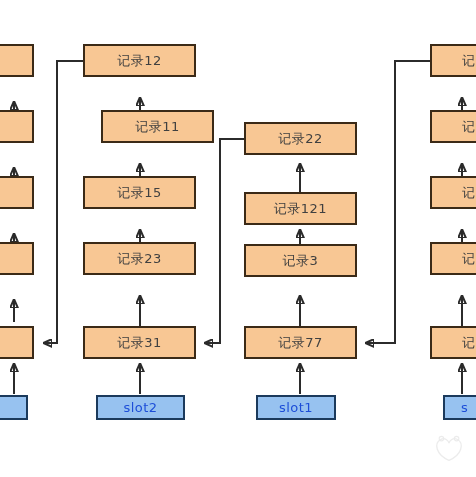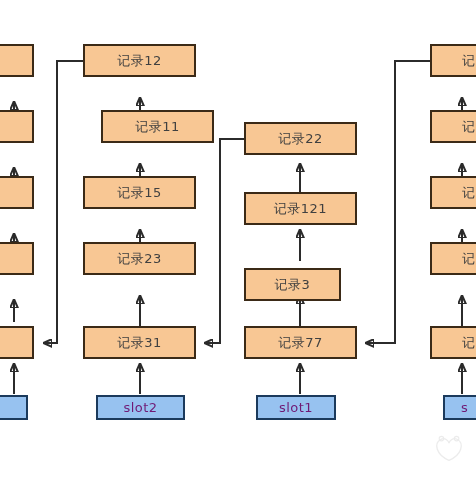--- a/index.html
+++ b/index.html
@@ -22,21 +22,21 @@
   }
   .record{
     background:#f8c794;
     border:2px solid #3b2a17;
     color:#404040;
     height:33px;
   }
   .slot{
     background:#97c2f0;
     border:2px solid #1b3a5c;
-    color:#701a75;
+    color:#1d4ed8;
     height:25px;
     font-size:13px;
   }
   
   .clip-left{border-left:none;}
   .clip-right{border-right:none;}
 
   svg#links{position:absolute;left:0;top:0;width:476px;height:477px;overflow:visible;}
   svg#links path,svg#links line{fill:none;stroke:#2b2b2b;stroke-width:2;}
 
@@ -107,21 +107,21 @@
 
   <div class="node record" style="left:83px;top:44px;width:113px;">记录12</div>
   <div class="node record" style="left:83px;top:110px;width:113px;margin-left:18px;">记录11</div>
   <div class="node record" style="left:83px;top:176px;width:113px;">记录15</div>
   <div class="node record" style="left:83px;top:242px;width:113px;">记录23</div>
   <div class="node record" style="left:83px;top:326px;width:113px;">记录31</div>
   <div class="node slot" style="left:96px;top:395px;width:89px;">slot2</div>
 
   <div class="node record" style="left:244px;top:122px;width:113px;">记录22</div>
   <div class="node record" style="left:244px;top:192px;width:113px;">记录121</div>
-  <div class="node record" style="left:244px;top:268px;width:97px;">记录3</div>
+  <div class="node record" style="left:244px;top:244px;width:113px;">记录3</div>
   <div class="node record" style="left:244px;top:326px;width:113px;">记录77</div>
   <div class="node slot" style="left:256px;top:395px;width:80px;">slot1</div>
 
   <div class="node record clip-right" style="left:430px;top:44px;width:74px;justify-content:flex-start;padding-left:30px;">记</div>
   <div class="node record clip-right" style="left:430px;top:110px;width:74px;justify-content:flex-start;padding-left:30px;">记</div>
   <div class="node record clip-right" style="left:430px;top:176px;width:74px;justify-content:flex-start;padding-left:30px;">记</div>
   <div class="node record clip-right" style="left:430px;top:242px;width:74px;justify-content:flex-start;padding-left:30px;">记</div>
   <div class="node record clip-right" style="left:430px;top:326px;width:74px;justify-content:flex-start;padding-left:30px;">记</div>
   <div class="node slot clip-right" style="left:443px;top:395px;width:56px;justify-content:flex-start;padding-left:16px;">s</div>
 

